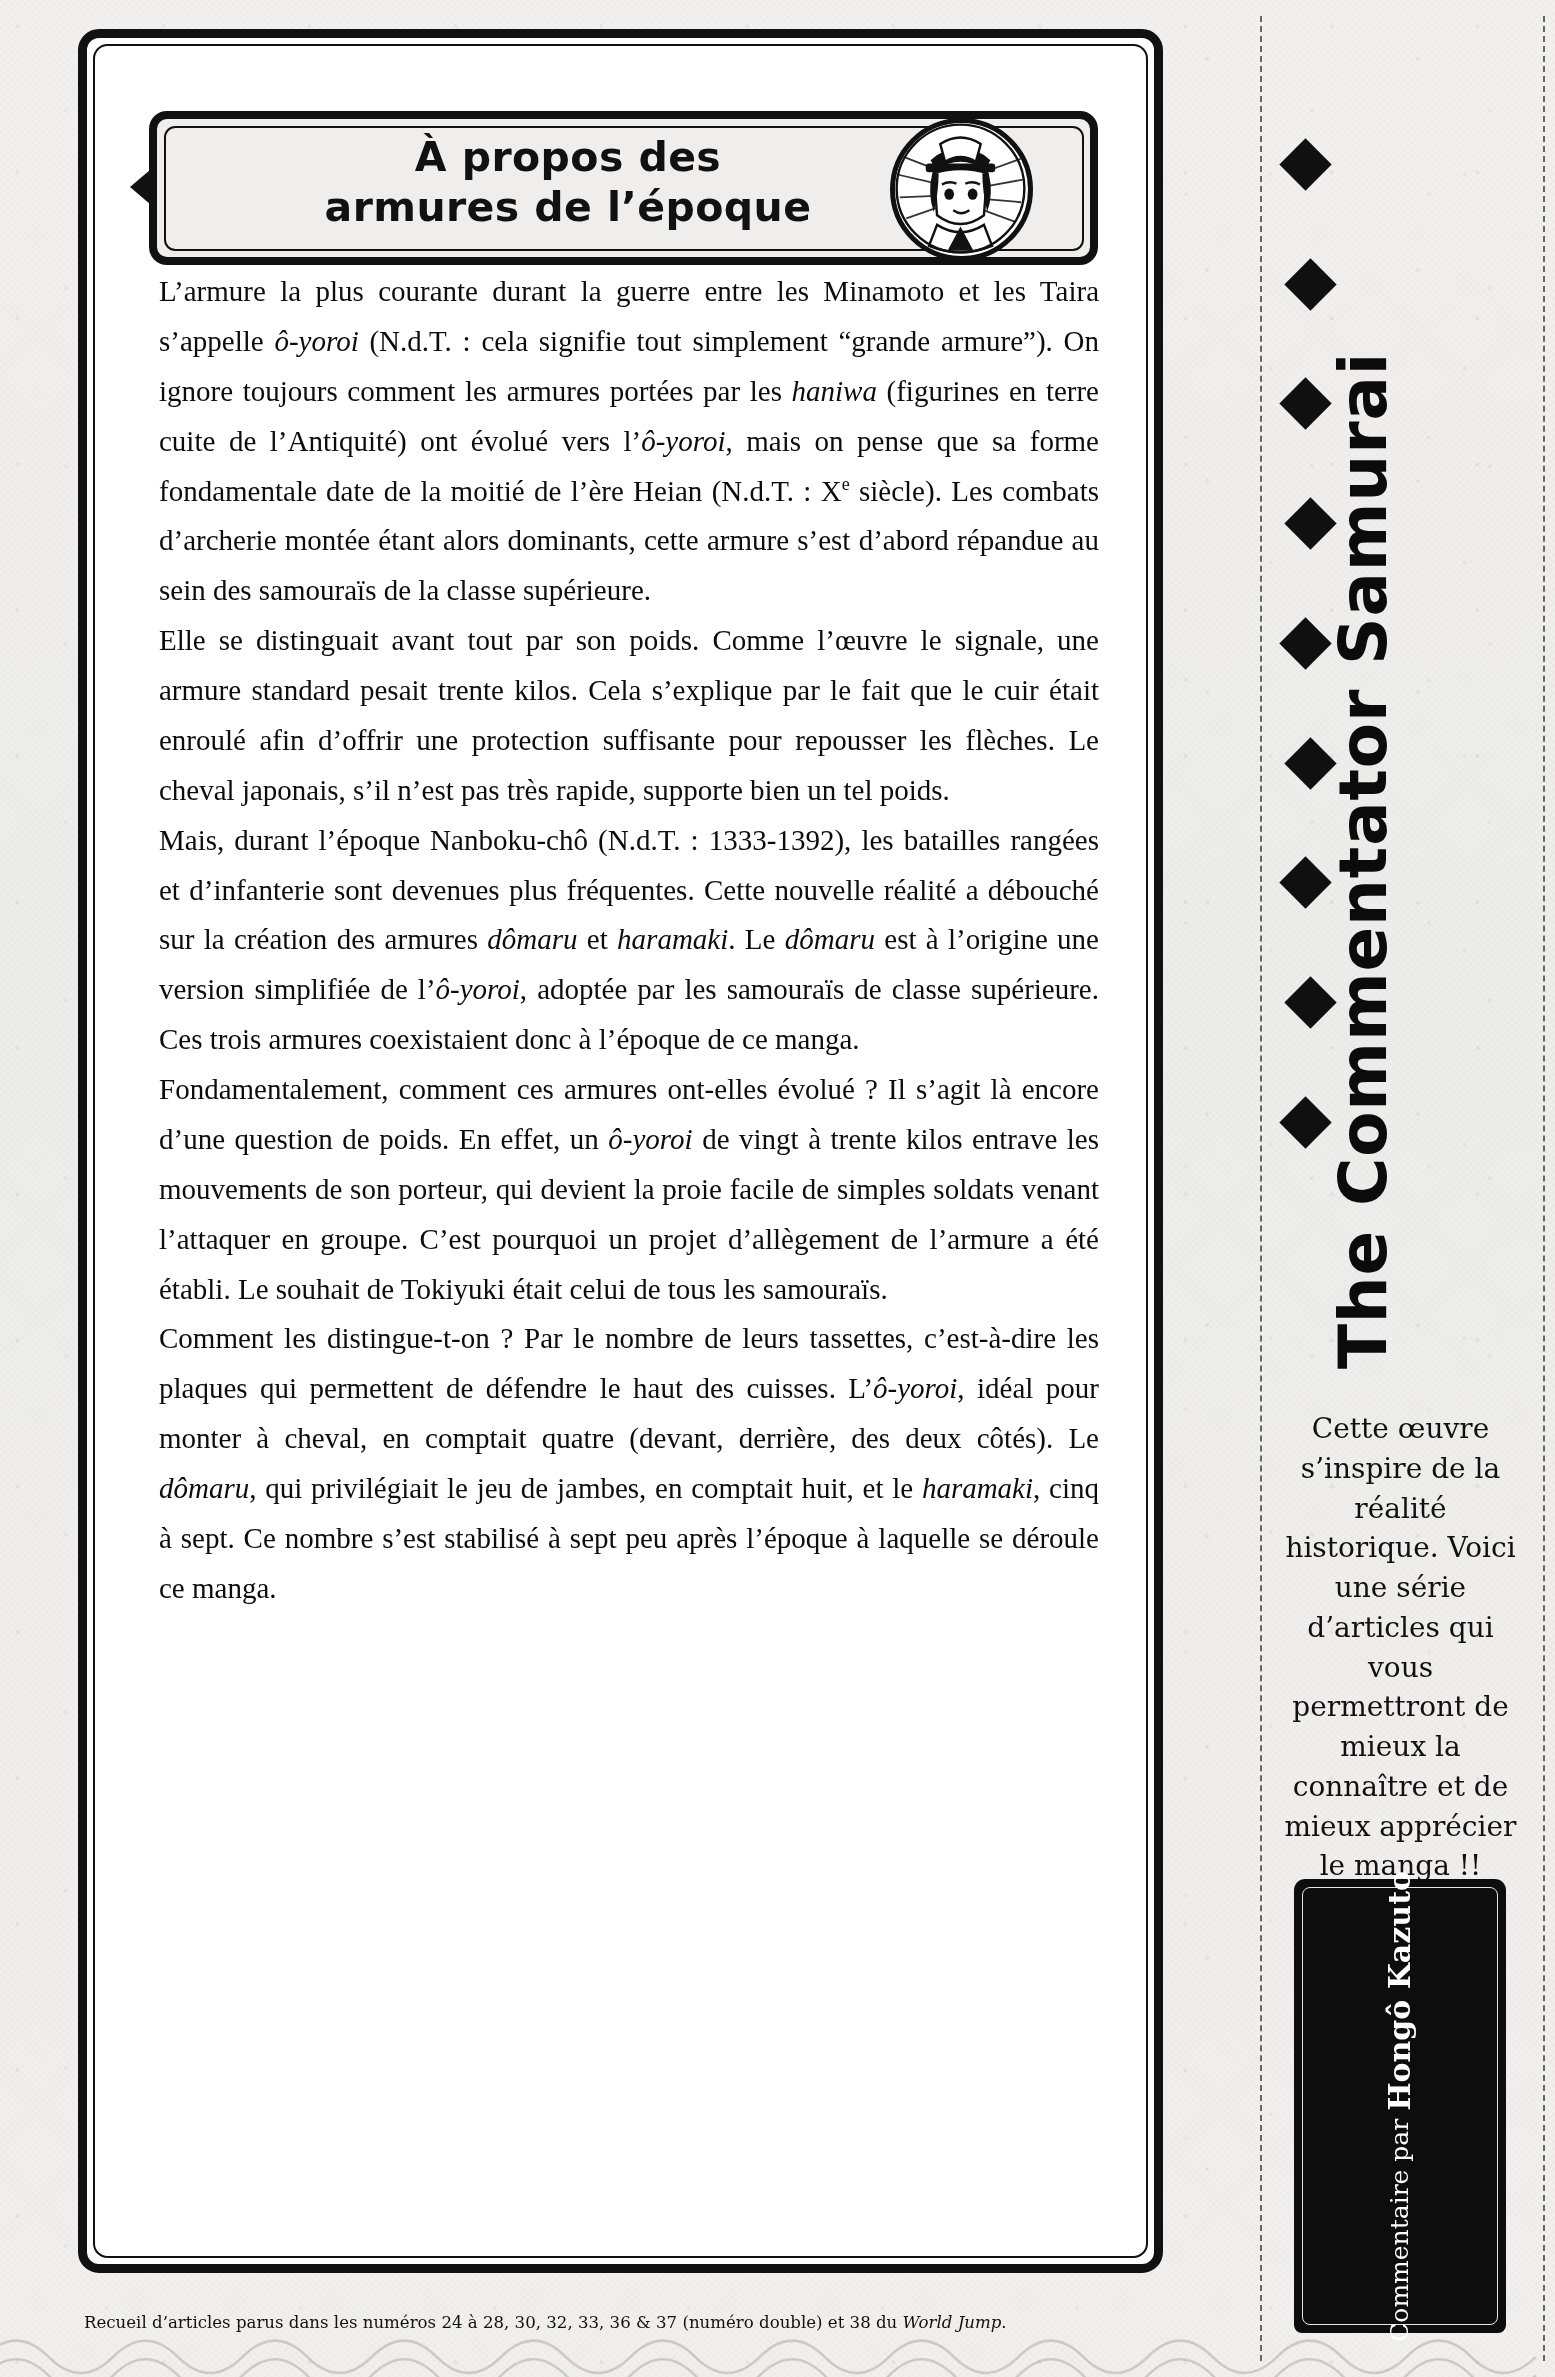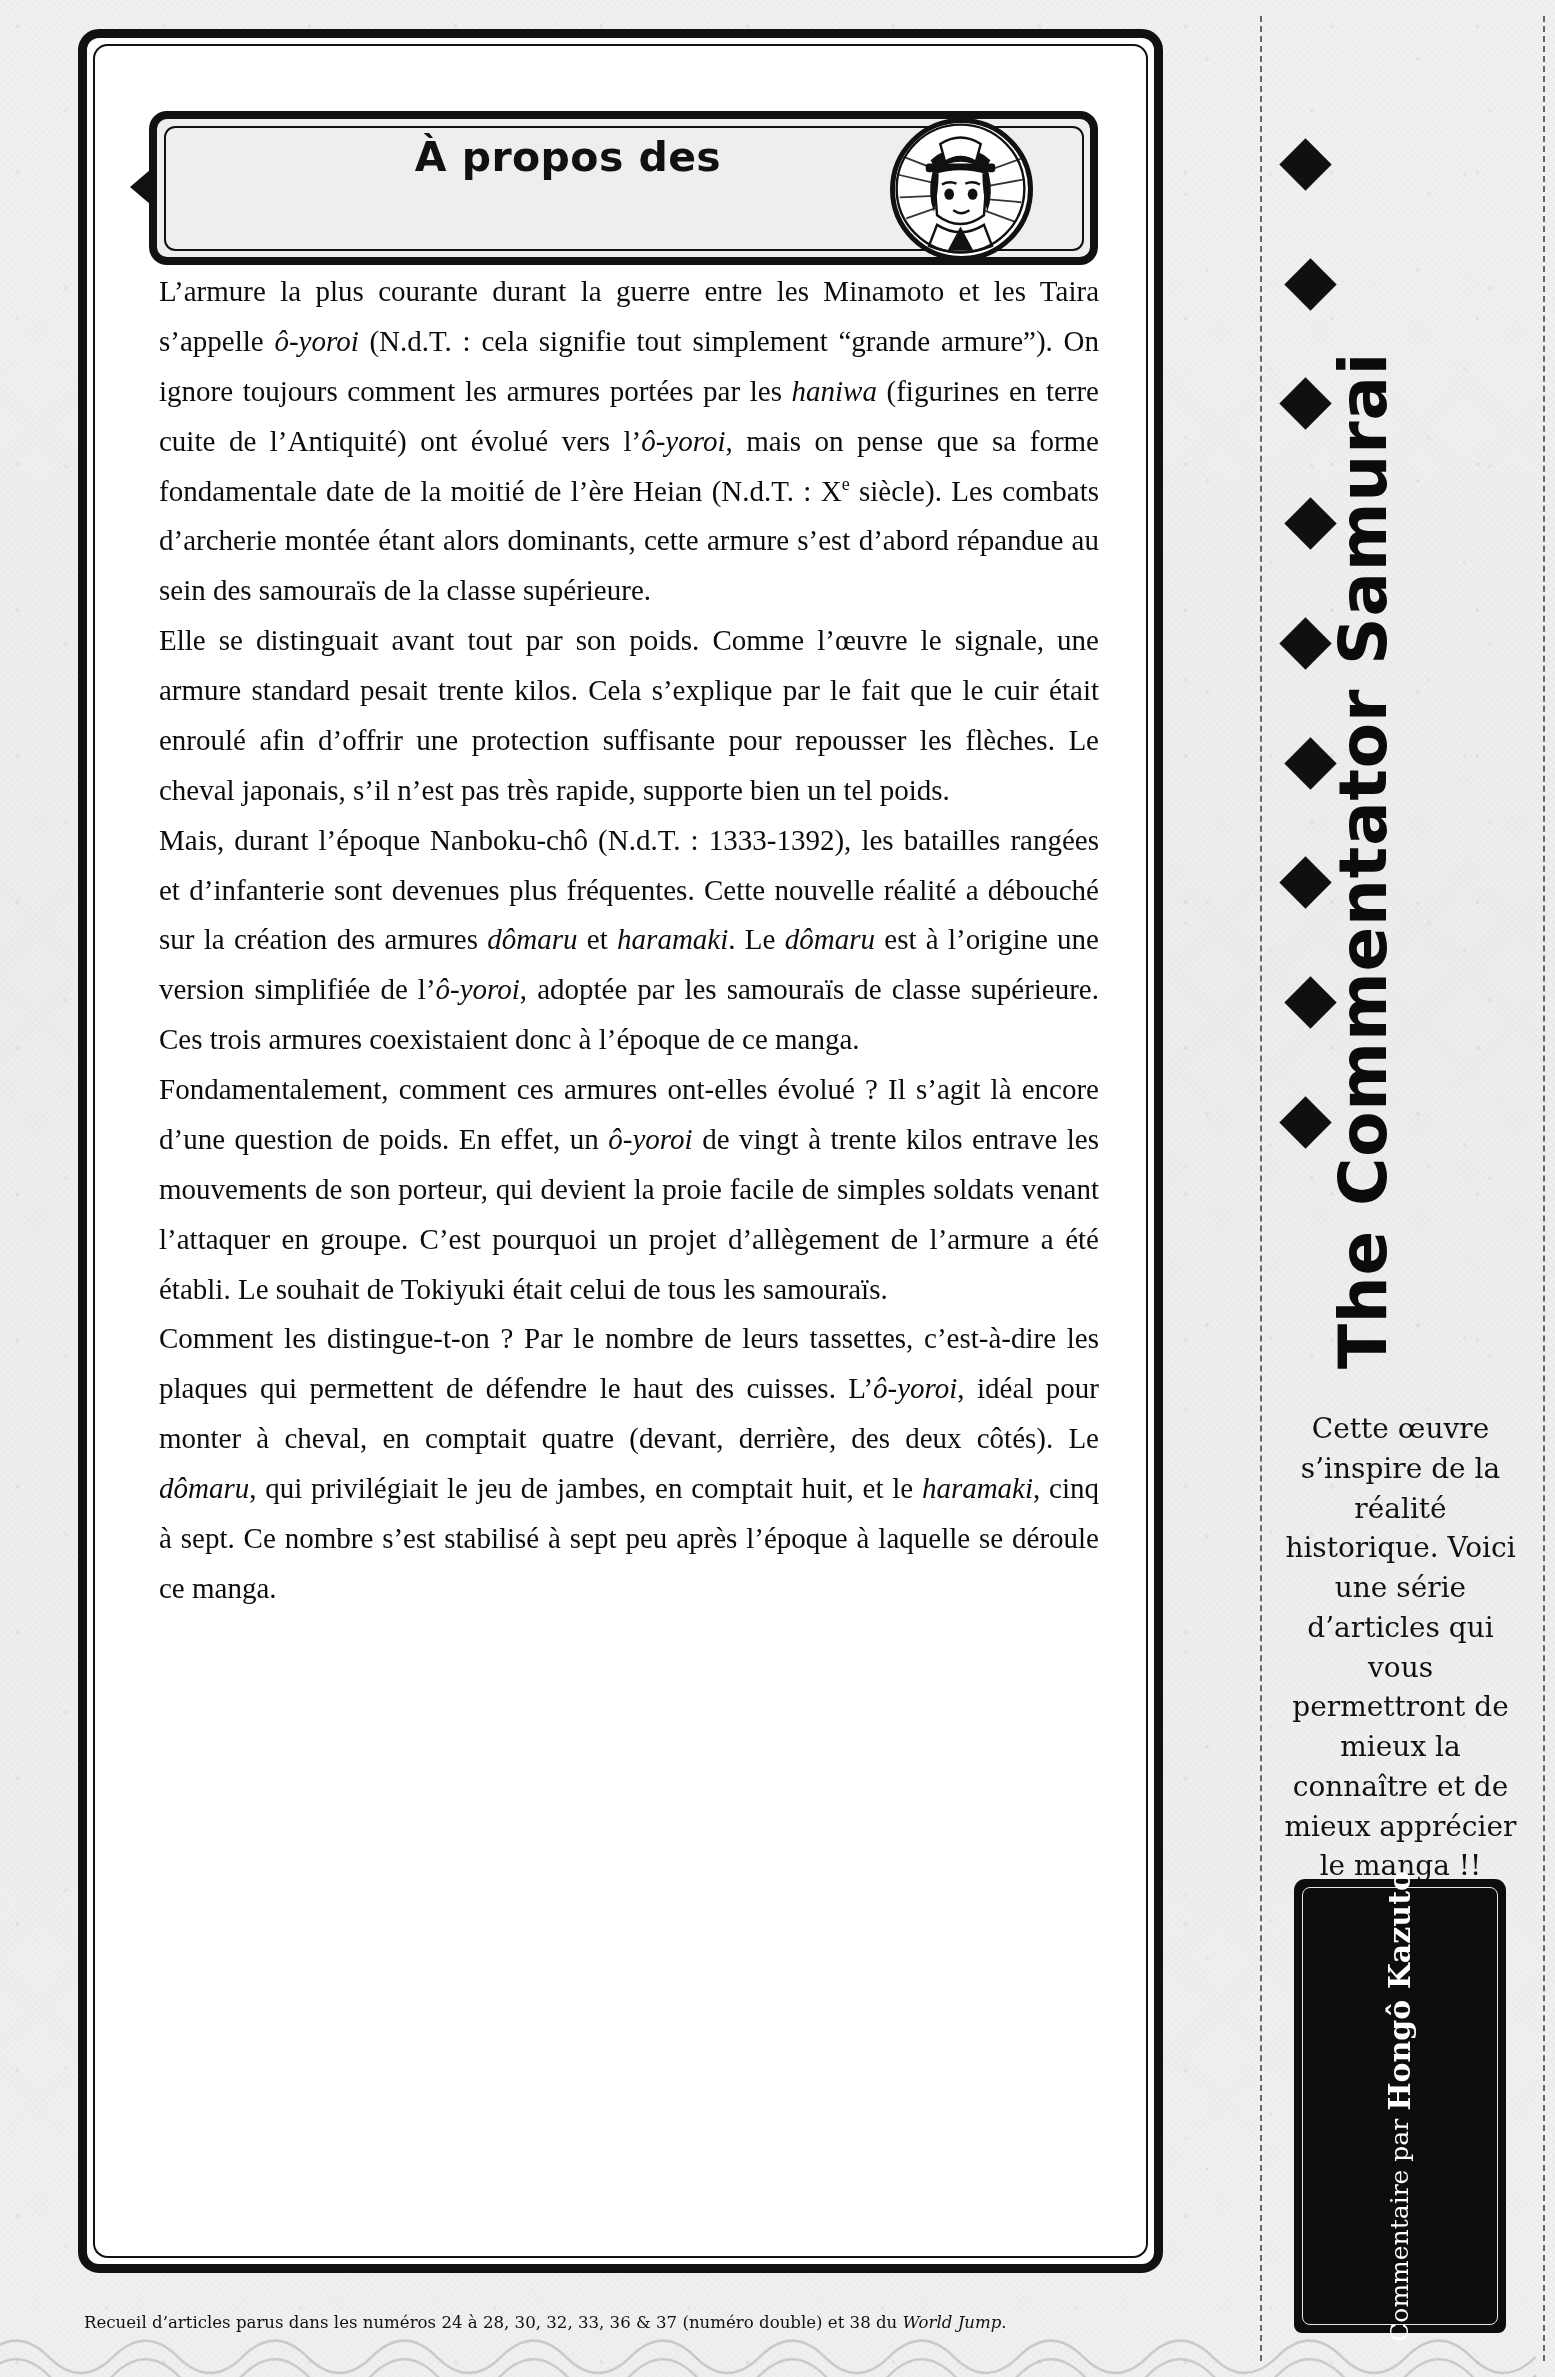--- a/index.html
+++ b/index.html
@@ -308,20 +308,21 @@
 </div>
 
 <div class="title-banner">
   <div class="banner-arrow left"></div>
   <div class="banner-arrow right"></div>
   <div class="banner-plate">
     <div class="banner-plate-inner"></div>
   </div>
   <div class="title-text">
     <span class="title-line">À propos des</span>
+    <span class="title-line">armures de l’époque</span>
   </div>
 
   <div class="portrait">
     <svg viewBox="0 0 162 162" width="131" height="131" aria-hidden="true">
       <circle cx="81" cy="81" r="80" fill="#ffffff"></circle>
 
       <g stroke="#111111" stroke-width="2.2" opacity="0.85">
         <path d="M6,40 L52,58"></path>
           <path d="M4,64 L48,74"></path>
           <path d="M6,92 L50,90"></path>

